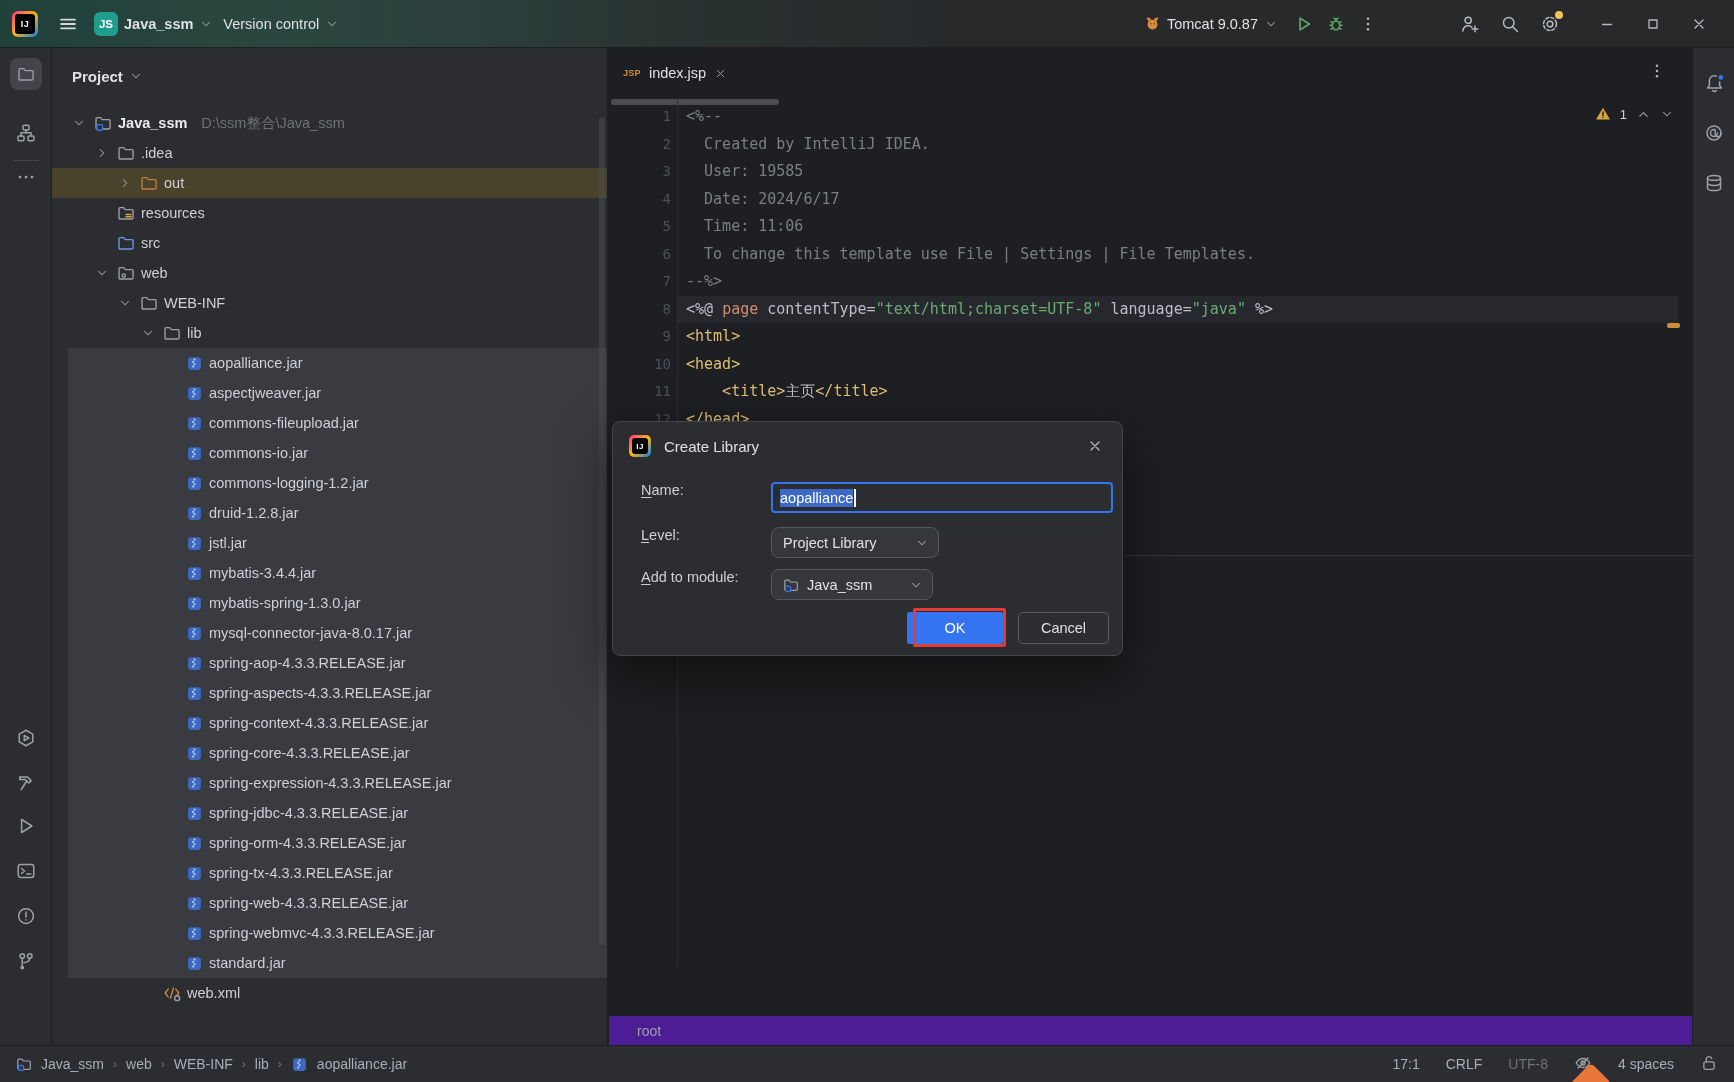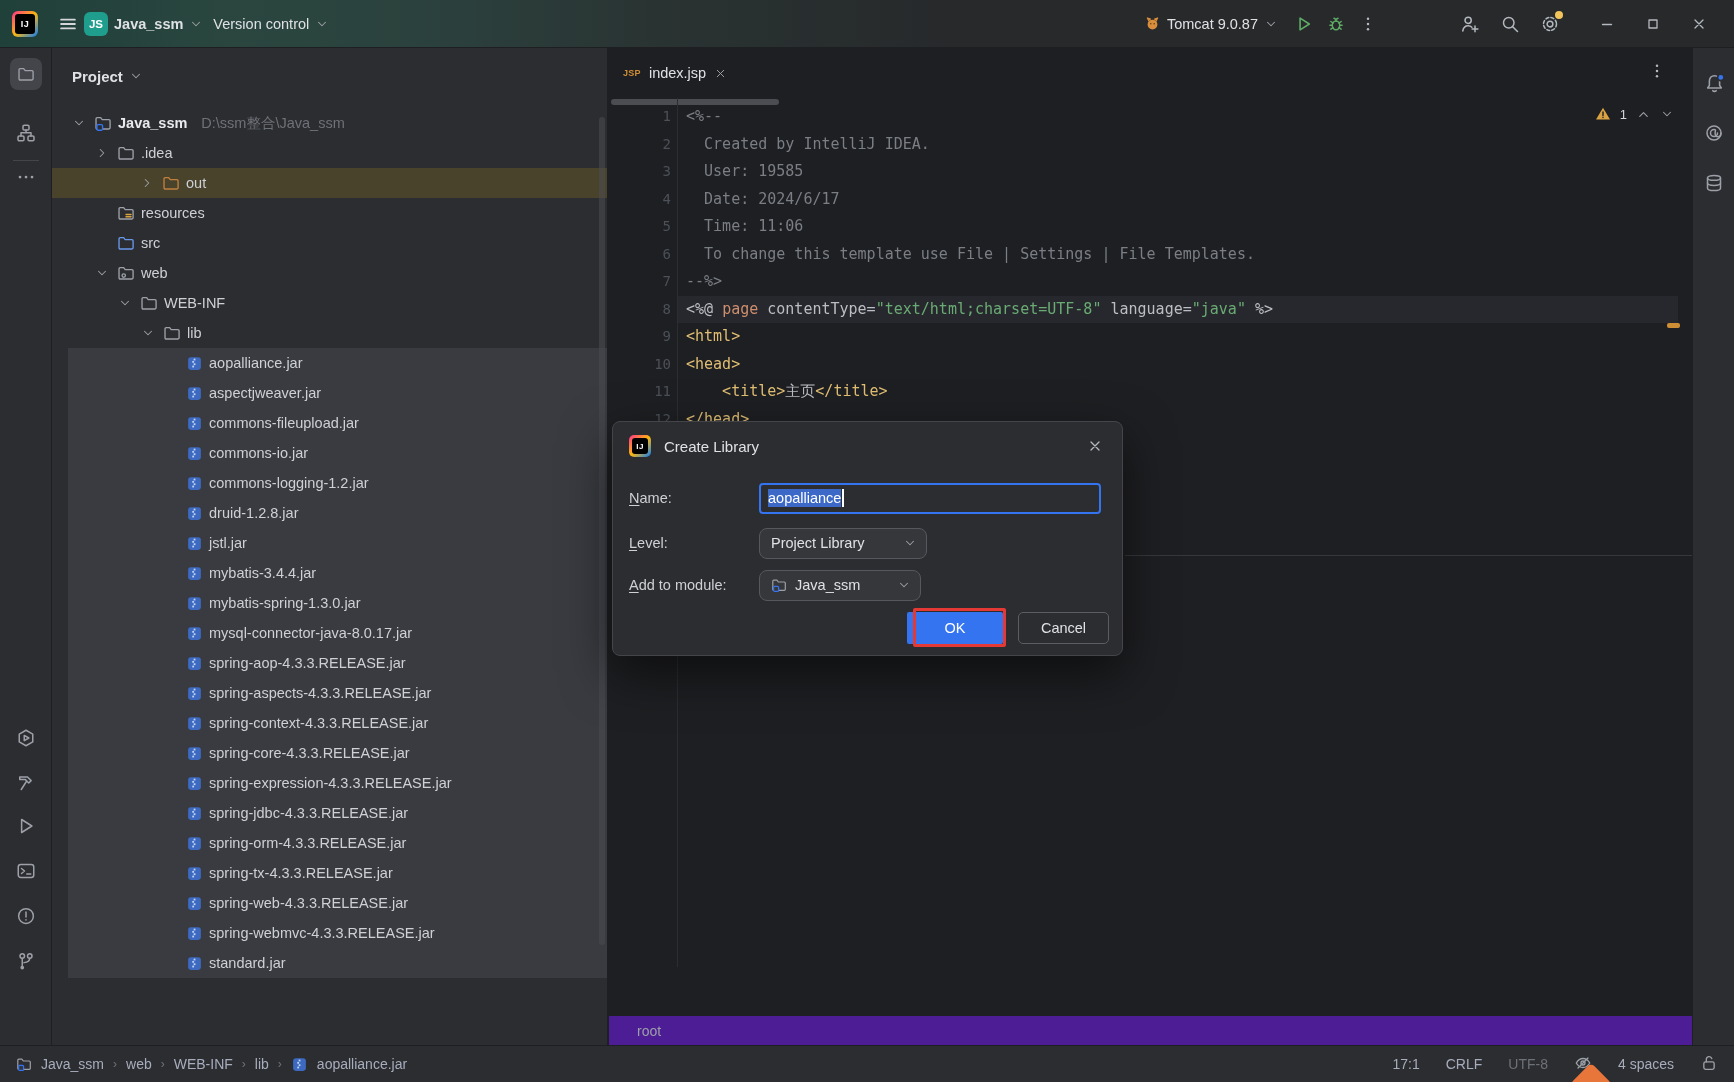--- a/index.html
+++ b/index.html
@@ -90,21 +90,21 @@
   #toast-wedge{position:absolute;left:1576px;bottom:-17px;width:30px;height:30px;background:#E8763B;
     border-radius:5px;transform:rotate(45deg);}
 
   
   #dialog{position:absolute;left:612px;top:421px;width:511px;height:235px;background:#2B2D30;
     border:1px solid #43454A;border-radius:8px;box-sizing:border-box;z-index:20;
     box-shadow:0 18px 50px rgba(0,0,0,.55);}
   .dlg-head{position:absolute;left:16px;top:13px;display:flex;align-items:center;gap:13px;}
   .dlg-title{color:#DFE1E5;font-size:15px;}
   #dlg-close{position:absolute;right:16px;top:13px;width:22px;height:22px;display:flex;align-items:center;justify-content:center;}
-  .dlg-row{position:absolute;left:16px;right:16px;height:32px;display:flex;align-items:center;}
+  .dlg-row{position:absolute;left:28px;right:16px;height:32px;display:flex;}
   .dlg-row label{color:#CED0D6;font-size:14.5px;}
   .dlg-row .ctl{position:absolute;left:130px;}
   .mnemonic u{text-decoration:underline;text-underline-offset:2px;}
   .text-input{width:342px;height:31px;background:#2B2D30;border:2px solid #3574F0;border-radius:4px;
     box-sizing:border-box;display:flex;align-items:center;padding:0 7px;font-size:14.5px;}
   .text-input .sel{background:#3C69C8;color:#FFFFFF;padding:1px 0;}
   .caret{width:1.5px;height:18px;background:#FFFFFF;margin-left:1px;}
   .combo{height:31px;background:#35373B;border:1px solid #55585E;border-radius:8px;box-sizing:border-box;
     display:flex;align-items:center;gap:8px;padding:0 9px 0 11px;color:#DFE1E5;font-size:14.5px;}
   .combo .combo-txt{flex:1;}
@@ -124,21 +124,21 @@
     <div class="idea-logo">
         <span>IJ</span>
       </div>
     <div class="tb-btn" style="margin-left:14px">
         <span class="ic">
           <svg width="20" height="20" viewBox="0 0 16 16" fill="none" stroke="#9DA0A8" stroke-width="1.2" stroke-linecap="round" stroke-linejoin="round">
             <path d="M2.5 4.5h11M2.5 8h11M2.5 11.5h11" stroke="#D5D7DC" stroke-width="1.5"></path>
           </svg>
         </span>
       </div>
-    <div class="tb-btn" style="margin-left:0">
+    <div class="tb-btn" style="margin-left:10px">
       <span id="js-badge">JS</span>
       <span class="tb-label bold">Java_ssm</span>
       <span class="ic">
           <svg width="14" height="14" viewBox="0 0 16 16" fill="none" stroke="#9DA0A8" stroke-width="1.2" stroke-linecap="round" stroke-linejoin="round">
             <path d="M4 6l4 4 4-4"></path>
           </svg>
         </span>
     </div>
     <div class="tb-btn" style="margin-left:10px">
       <span class="tb-label">Version control</span>
@@ -359,21 +359,21 @@
             <span class="ic">
               <svg width="18" height="18" viewBox="0 0 16 16" fill="none" stroke="#9DA0A8" stroke-width="1.2" stroke-linecap="round" stroke-linejoin="round">
                 <path d="M1.8 4.2c0-.6.4-1 1-1h3.1l1.4 1.8h6c.6 0 1 .4 1 1v6.3c0 .6-.4 1-1 1H2.8c-.6 0-1-.4-1-1z"></path>
               </svg>
             </span>
             <span class="tr-label">.idea</span>
           </div>
         </div>
         <div class="tree-row hover">
           <div class="rowbg"></div>
-          <div class="tr-content" style="padding-left: 64px; margin-left: 22px;">
+          <div class="tr-content" style="padding-left: 64px;">
             <span class="tr-chev">
               <span class="ic">
                 <svg width="14" height="14" viewBox="0 0 16 16" fill="none" stroke="#9DA0A8" stroke-width="1.2" stroke-linecap="round" stroke-linejoin="round">
                   <path d="M6 4l4 4-4 4"></path>
                 </svg>
               </span>
             </span>
             <span class="ic">
               <svg width="18" height="18" viewBox="0 0 16 16" fill="none" stroke="#9DA0A8" stroke-width="1.2" stroke-linecap="round" stroke-linejoin="round">
                 <g stroke="#C07F3F">
@@ -793,20 +793,33 @@
             <span class="ic">
               <svg width="17" height="17" viewBox="0 0 16 16" fill="none" stroke="#9DA0A8" stroke-width="1.2" stroke-linecap="round" stroke-linejoin="round">
                 <rect x="2" y="2" width="12" height="12" rx="2.6" fill="#3D6AC0" stroke="none"></rect>
                 <rect x="7.2" y="3.4" width="1.7" height="1.7" fill="#BFD3F5" stroke="none"></rect>
                 <rect x="5.9" y="5.6" width="1.7" height="1.7" fill="#BFD3F5" stroke="none"></rect>
                 <rect x="7.2" y="7.8" width="1.7" height="1.7" fill="#BFD3F5" stroke="none"></rect>
                 <rect x="5.9" y="10" width="1.7" height="1.7" fill="#BFD3F5" stroke="none"></rect>
               </svg>
             </span>
             <span class="tr-label">standard.jar</span>
+          </div>
+        </div>
+        <div class="tree-row">
+          <div class="rowbg"></div>
+          <div class="tr-content" style="padding-left: 87px;">
+            <span class="tr-chev"></span>
+            <span class="ic">
+              <svg width="18" height="18" viewBox="0 0 16 16" fill="none" stroke="#9DA0A8" stroke-width="1.2" stroke-linecap="round" stroke-linejoin="round">
+                <path d="M4.6 4.5L2 8l2.6 3.5M11.4 4.5L14 8l-2.6 3.5M9.3 3.5l-2.6 9" stroke="#CE8E36"></path>
+                <circle cx="12.6" cy="12.6" r="2.2" stroke="#9DA0A8" fill="#2B2D30"></circle>
+              </svg>
+            </span>
+            <span class="tr-label">web.xml</span>
           </div>
         </div>
       </div>
     <div id="ppanel-scroll"></div>
   </div>
 
   <div id="editor">
     <div id="tabbar">
       <div id="tab1">
         <span class="jsp-badge">JSP</span>

